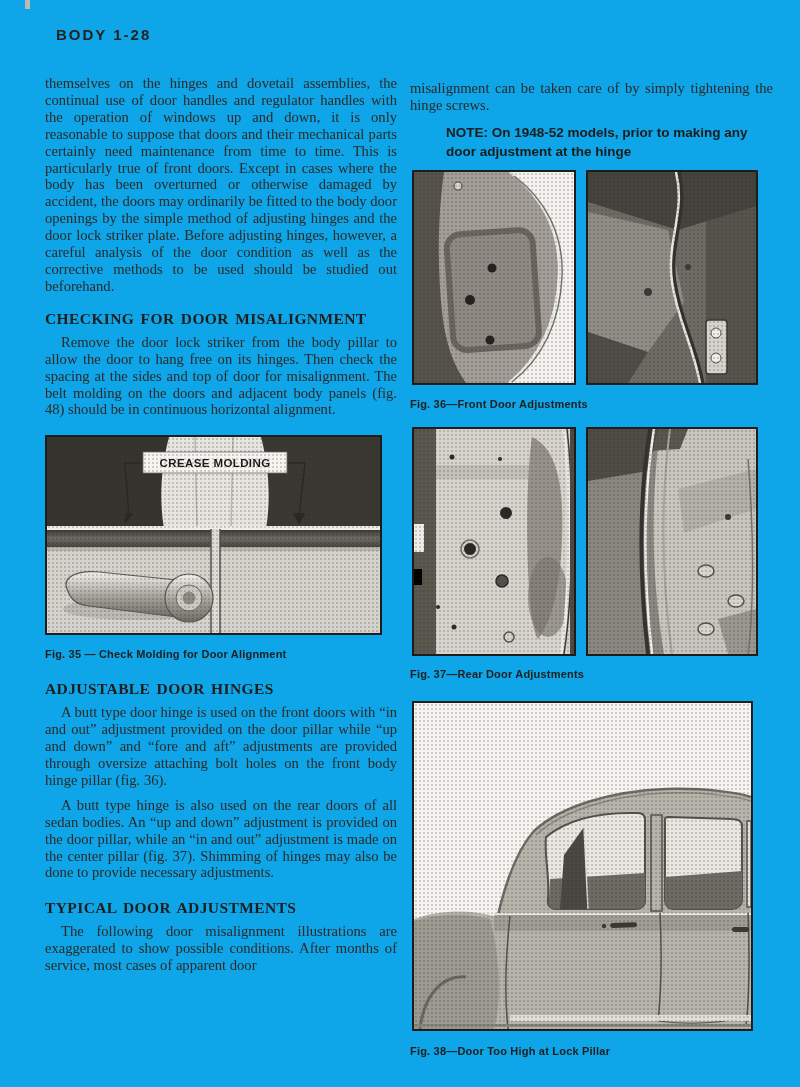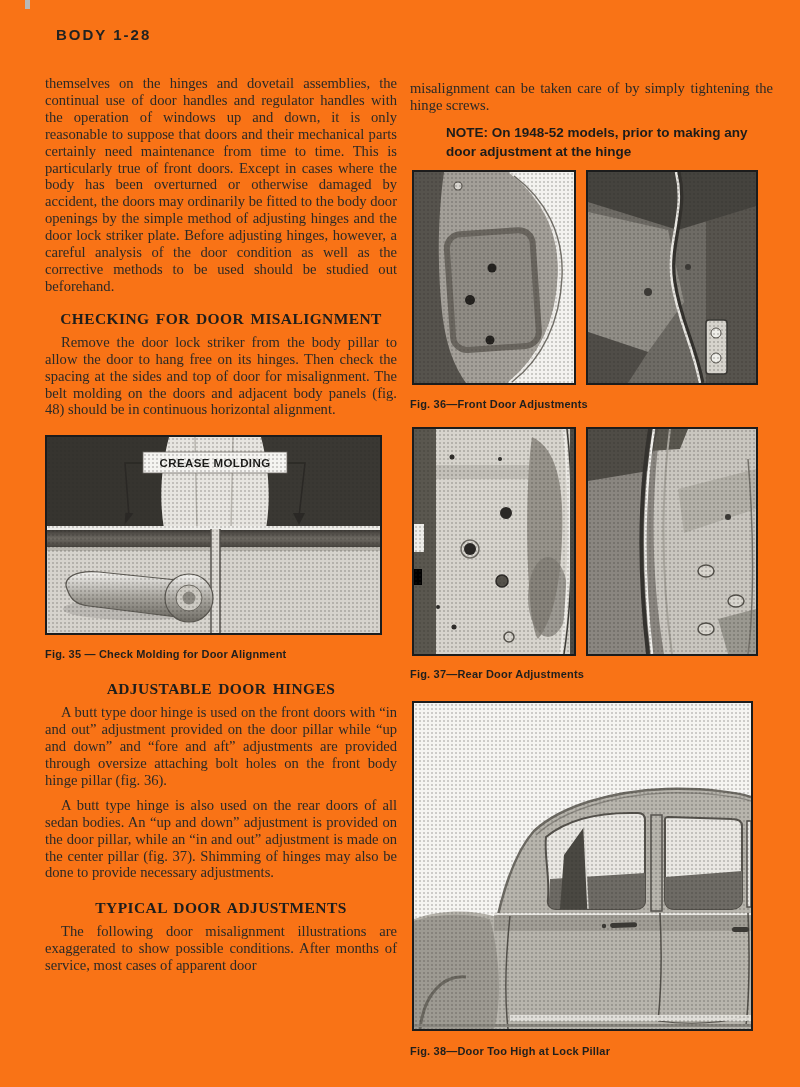--- a/index.html
+++ b/index.html
@@ -1,19 +1,19 @@
 <!DOCTYPE html>
 <html><head>
 <meta charset="utf-8">
 <style>
   html,body{margin:0;padding:0;background:#e8e8e6;}
   .page{
     position:relative;
     width:800px;height:1087px;
-    background:#f97316;
+    background:#0ea5e9;
     font-family:"Liberation Serif",serif;
     color:#2b2a27;
     overflow:hidden;
     box-shadow:0 0 6px rgba(0,0,0,.25);
   }
   .scan-speck{position:absolute;left:25px;top:0;width:5px;height:9px;background:#b9b9b6;}
   .page-header{
     position:absolute;left:56px;top:26px;
     font-family:"Liberation Sans",sans-serif;
     font-weight:bold;font-size:15px;letter-spacing:2px;color:#232321;
@@ -22,21 +22,21 @@
   .col-right{position:absolute;left:410px;top:80px;width:363px;}
 
   .body-text{
     font-size:14.6px;line-height:16.9px;
     text-align:justify;margin:0;
     color:#2b2a27;
   }
   .body-text.indent{text-indent:16px;}
   .sec-heading{
     font-size:15.5px;font-weight:bold;letter-spacing:.4px;word-spacing:2px;
-    color:#1e1e1c;margin:15px 0 6px 0;font-family:"Liberation Serif",serif;text-align:center;
+    color:#1e1e1c;margin:15px 0 6px 0;font-family:"Liberation Serif",serif;
   }
   .note-text{
     font-family:"Liberation Sans",sans-serif;
     font-weight:bold;font-size:13.5px;line-height:19px;
     margin:9px 0 0 36px;color:#1c1c1a;text-align:left;
   }
   .fig-caption{
     font-family:"Liberation Sans",sans-serif;
     font-weight:bold;font-size:11px;letter-spacing:.2px;
     color:#1f1f1d;margin-top:12px;

